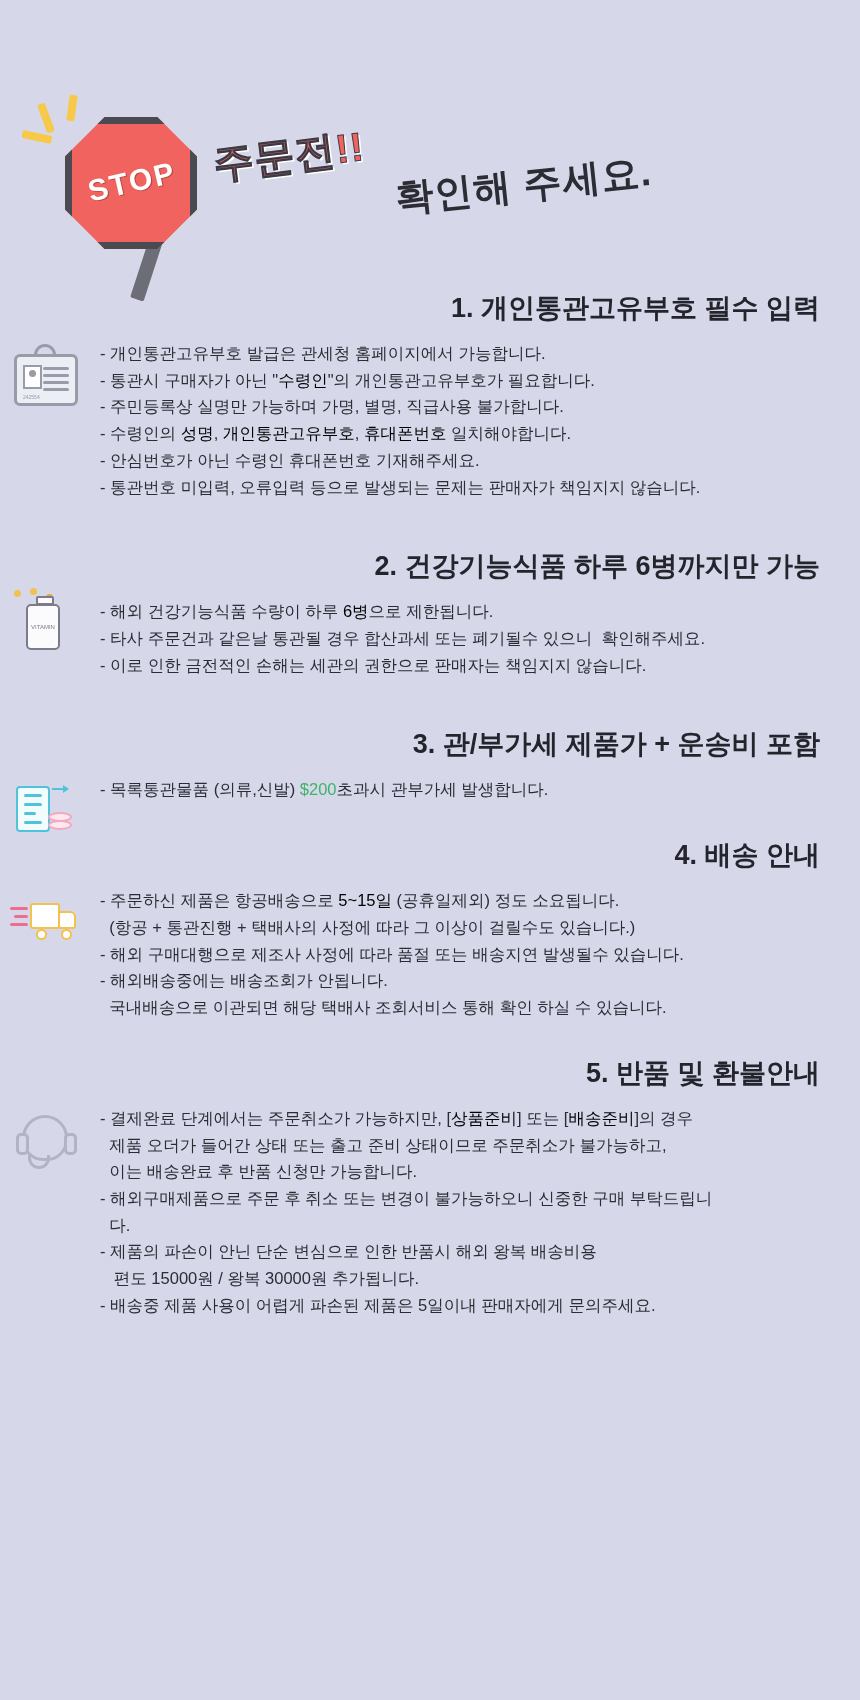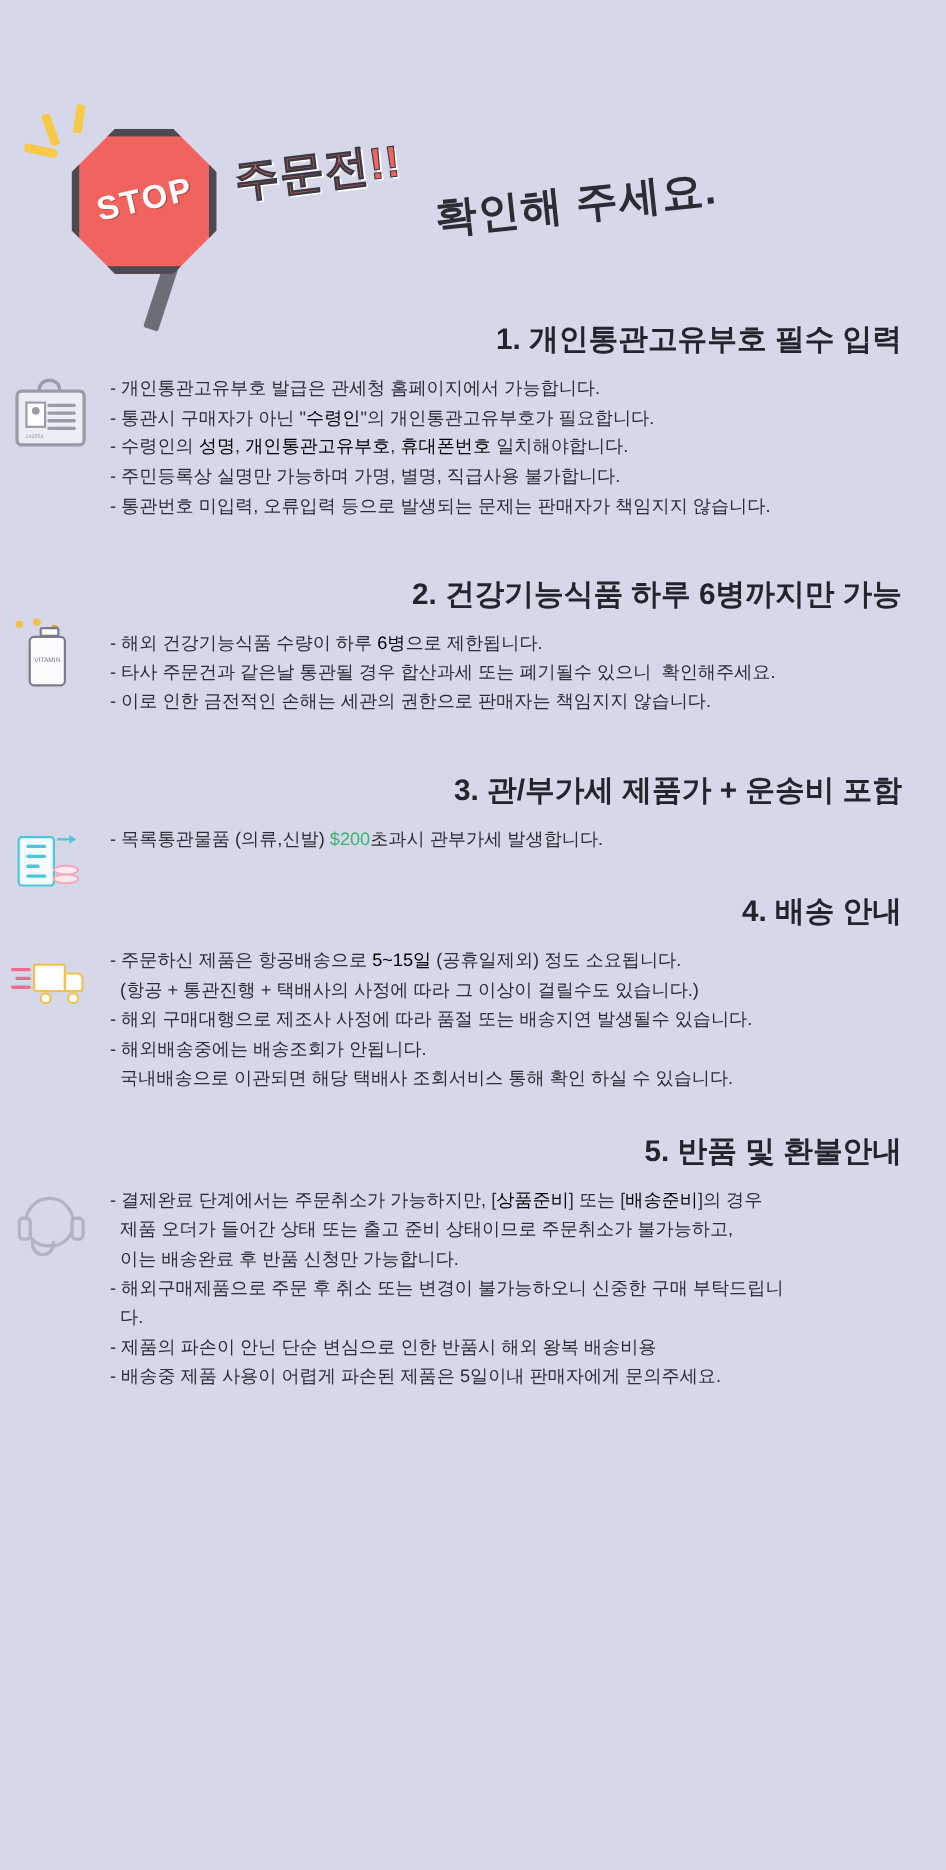--- a/index.html
+++ b/index.html
@@ -300,22 +300,23 @@
             <i></i>
             <i></i>
           </div>
         <div class="num">242554</div>
       </div>
     </div>
     <h2 class="sec-title">1. 개인통관고유부호 필수 입력</h2>
     <div class="sec-body">
       <div class="line">- 개인통관고유부호 발급은 관세청 홈페이지에서 가능합니다.</div>
       <div class="line">- 통관시 구매자가 아닌 "<span class="hl-red">수령인</span>"의 개인통관고유부호가 필요합니다.</div>
+      <div class="line">- 주민등록상 실명만 가능하며 가명, 별명, 직급사용 불가합니다.</div>
       <div class="line">- 수령인의 <span class="hl-red">성명</span>, <span class="hl-red">개인통관고유부호</span>, <span class="hl-red">휴대폰번호</span> 일치해야합니다.</div>
-      <div class="line">- 주민등록상 실명만 가능하며 가명, 별명, 직급사용 불가합니다.</div>
+      <div class="line">- 안심번호가 아닌 수령인 휴대폰번호 기재해주세요.</div>
       <div class="line">- 통관번호 미입력, 오류입력 등으로 발생되는 문제는 판매자가 책임지지 않습니다.</div>
     </div>
   </div>
 
   <div class="section sec-2">
     <div class="icon-box" style="top:40px;">
       <div class="pill p1"></div>
       <div class="pill p2"></div>
       <div class="pill p3"></div>
       <div class="ic-bottle">
@@ -377,17 +378,18 @@
       <div class="ic-mic"></div>
     </div>
     <h2 class="sec-title">5. 반품 및 환불안내</h2>
     <div class="sec-body">
       <div class="line">- 결제완료 단계에서는 주문취소가 가능하지만, [<span class="hl-red">상품준비</span>] 또는 [<span class="hl-red">배송준비</span>]의 경우</div>
       <div class="line">  제품 오더가 들어간 상태 또는 출고 준비 상태이므로 주문취소가 불가능하고,</div>
       <div class="line">  이는 배송완료 후 반품 신청만 가능합니다.</div>
       <div class="line">- 해외구매제품으로 주문 후 취소 또는 변경이 불가능하오니 신중한 구매 부탁드립니</div>
       <div class="line">  다.</div>
       <div class="line">- 제품의 파손이 안닌 단순 변심으로 인한 반품시 해외 왕복 배송비용</div>
+      <div class="line">   편도 15000원 / 왕복 30000원 추가됩니다.</div>
       <div class="line">- 배송중 제품 사용이 어렵게 파손된 제품은 5일이내 판매자에게 문의주세요.</div>
     </div>
   </div>
 
 </div>
 
 </body></html>

